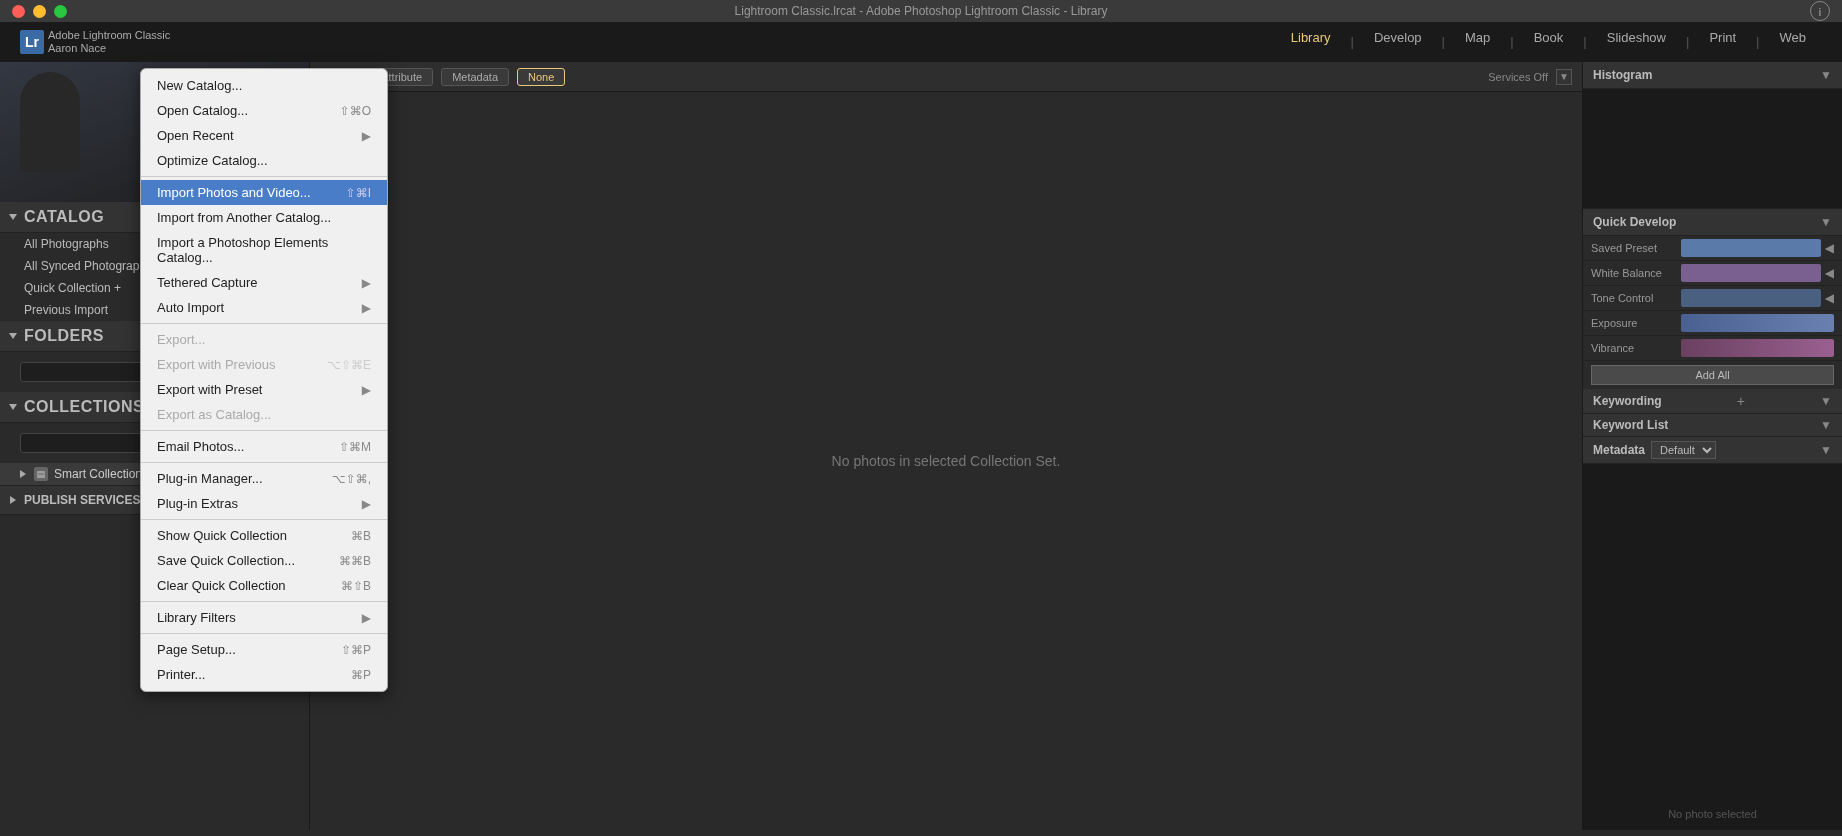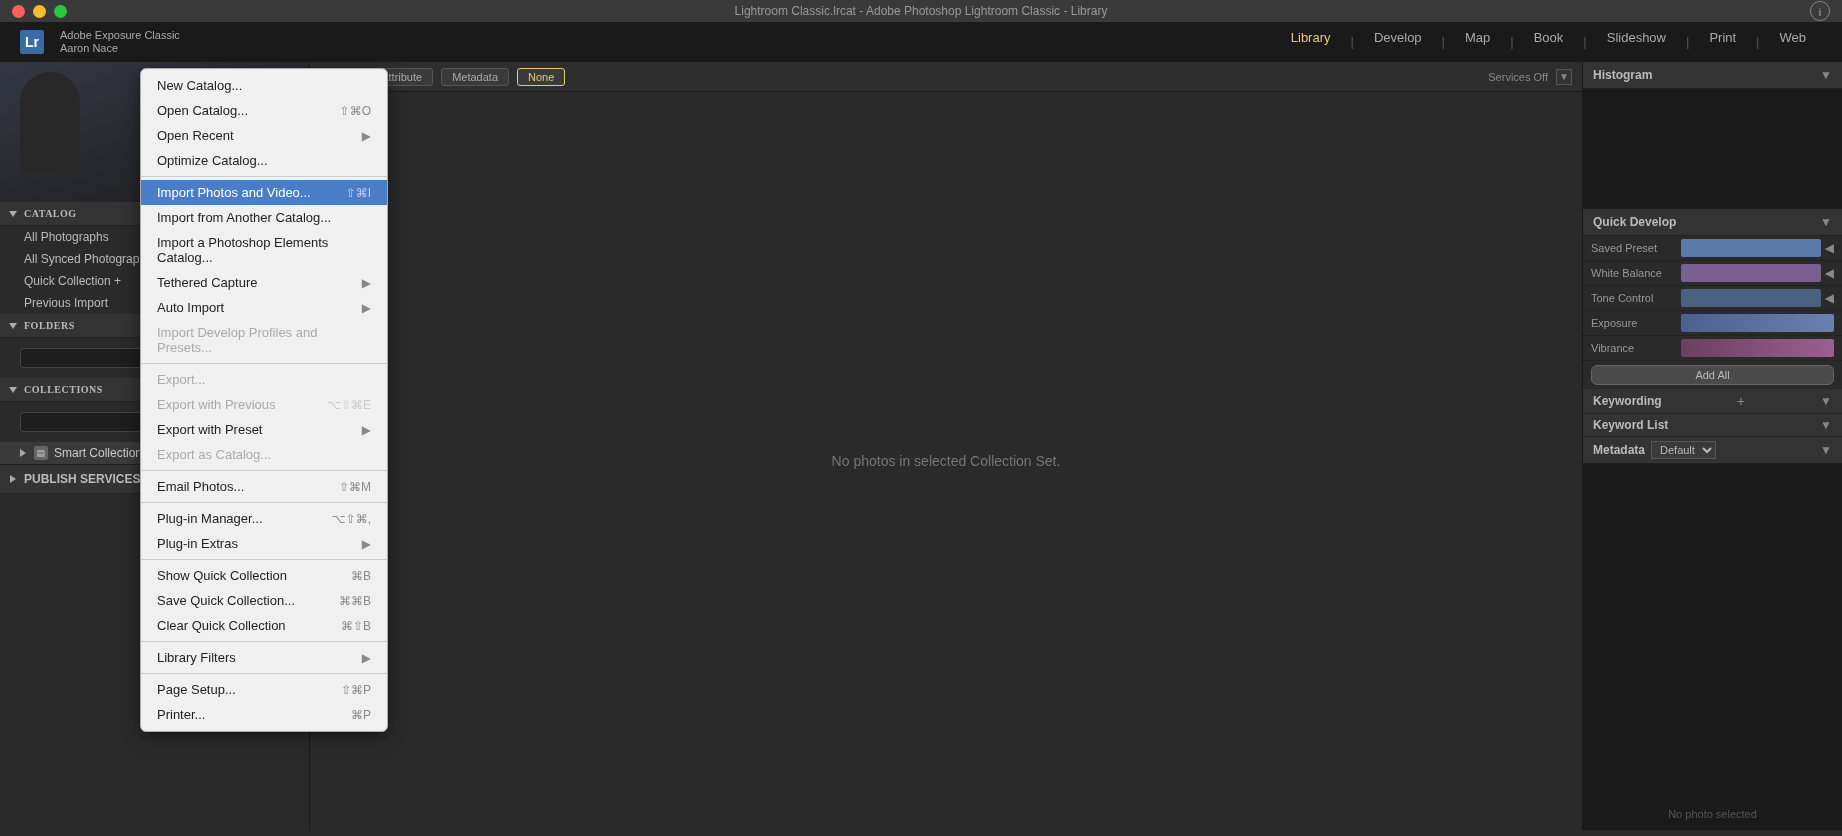--- a/index.html
+++ b/index.html
@@ -52,21 +52,21 @@
 
     
     .top-nav {
       height: 40px;
       background: #1a1a1a;
       display: flex;
       align-items: center;
       padding: 0 20px;
     }
     .lr-logo {
-      display: flex; align-items: center; gap: 16px;
+      display: flex; align-items: center; gap: 4px;
       margin-right: 30px;
     }
     .lr-icon {
       width: 24px; height: 24px;
       background: #3a6ba5;
       display: flex; align-items: center; justify-content: center;
       font-size: 14px; font-weight: bold; color: white;
       border-radius: 2px;
     }
     .lr-app-name { font-size: 11px; color: #aaa; line-height: 1.2; }
@@ -137,21 +137,21 @@
       border-left: 6px solid #aaa;
       border-top: 4px solid transparent;
       border-bottom: 4px solid transparent;
       margin-right: 8px;
       transition: transform 0.2s;
     }
     .section-triangle.open {
       transform: rotate(90deg);
     }
     .section-title {
-      font-size: 10px; font-weight: bold; color: #bbb; text-transform: uppercase; letter-spacing: 0.5px; font-family: Liberation Serif, serif;
+      font-size: 16px; font-weight: bold; color: #bbb; text-transform: uppercase; letter-spacing: 0.5px;
     }
 
     .catalog-item {
       padding: 4px 10px 4px 24px;
       font-size: 12px; color: #bbb;
       cursor: pointer;
     }
 
     .quick-collection-row {
       display: flex; align-items: center;
@@ -298,21 +298,21 @@
 
     .qd-exposure { background: linear-gradient(90deg, #4a6090 0%, #6a80b0 100%); }
     .qd-clarity { background: linear-gradient(90deg, #5a5070 0%, #7a70a0 100%); }
     .qd-vibrance { background: linear-gradient(90deg, #6a4060 0%, #9a6090 100%); }
 
     .qd-add-all-btn {
       margin: 4px 8px;
       padding: 3px 0;
       background: #4a4a4a;
       border: 1px solid #666;
-      border-radius: 6px;
+      border-radius: 0;
       text-align: center;
       font-size: 11px; color: #bbb;
       cursor: pointer;
     }
 
     .keyw-header {
       display: flex; align-items: center; justify-content: space-between;
       padding: 4px 10px;
       background: #333;
       border-bottom: 1px solid #222;
@@ -406,21 +406,21 @@
     <div class="titlebar-btn maximize"></div>
   </div>
   <span class="titlebar-title">Lightroom Classic.lrcat - Adobe Photoshop Lightroom Classic - Library</span>
   <div class="titlebar-info">ℹ</div>
 </div>
 
 <div class="top-nav">
   <div class="lr-logo">
     <div class="lr-icon">Lr</div>
     <div>
-      <div class="lr-app-name">Adobe Exposure Classic</div>
+      <div class="lr-app-name">Adobe Lightroom Classic</div>
       <div class="lr-app-name">Aaron Nace</div>
     </div>
   </div>
   <div class="nav-spacer"></div>
   <div class="nav-modules">
     <span class="nav-module active">Library</span>
     <span class="nav-sep">|</span>
     <span class="nav-module">Develop</span>
     <span class="nav-sep">|</span>
     <span class="nav-module">Map</span>
@@ -613,24 +613,20 @@
         <span style="display: flex; align-items: center; gap: 6px;">
           <span class="menu-item-arrow">▶</span>
         </span>
       </div>
       <div class="menu-item">
         <span class="menu-item-label">Auto Import</span>
         <span style="display: flex; align-items: center; gap: 6px;">
           <span class="menu-item-arrow">▶</span>
         </span>
       </div>
-      <div class="menu-item disabled">
-        <span class="menu-item-label">Import Develop Profiles and Presets...</span>
-        <span style="display: flex; align-items: center; gap: 6px;"></span>
-      </div>
       <div class="menu-divider"></div>
       <div class="menu-item disabled">
         <span class="menu-item-label">Export...</span>
         <span style="display: flex; align-items: center; gap: 6px;"></span>
       </div>
       <div class="menu-item disabled">
         <span class="menu-item-label">Export with Previous</span>
         <span style="display: flex; align-items: center; gap: 6px;">
           <span class="menu-item-shortcut">⌥⇧⌘E</span>
         </span>

